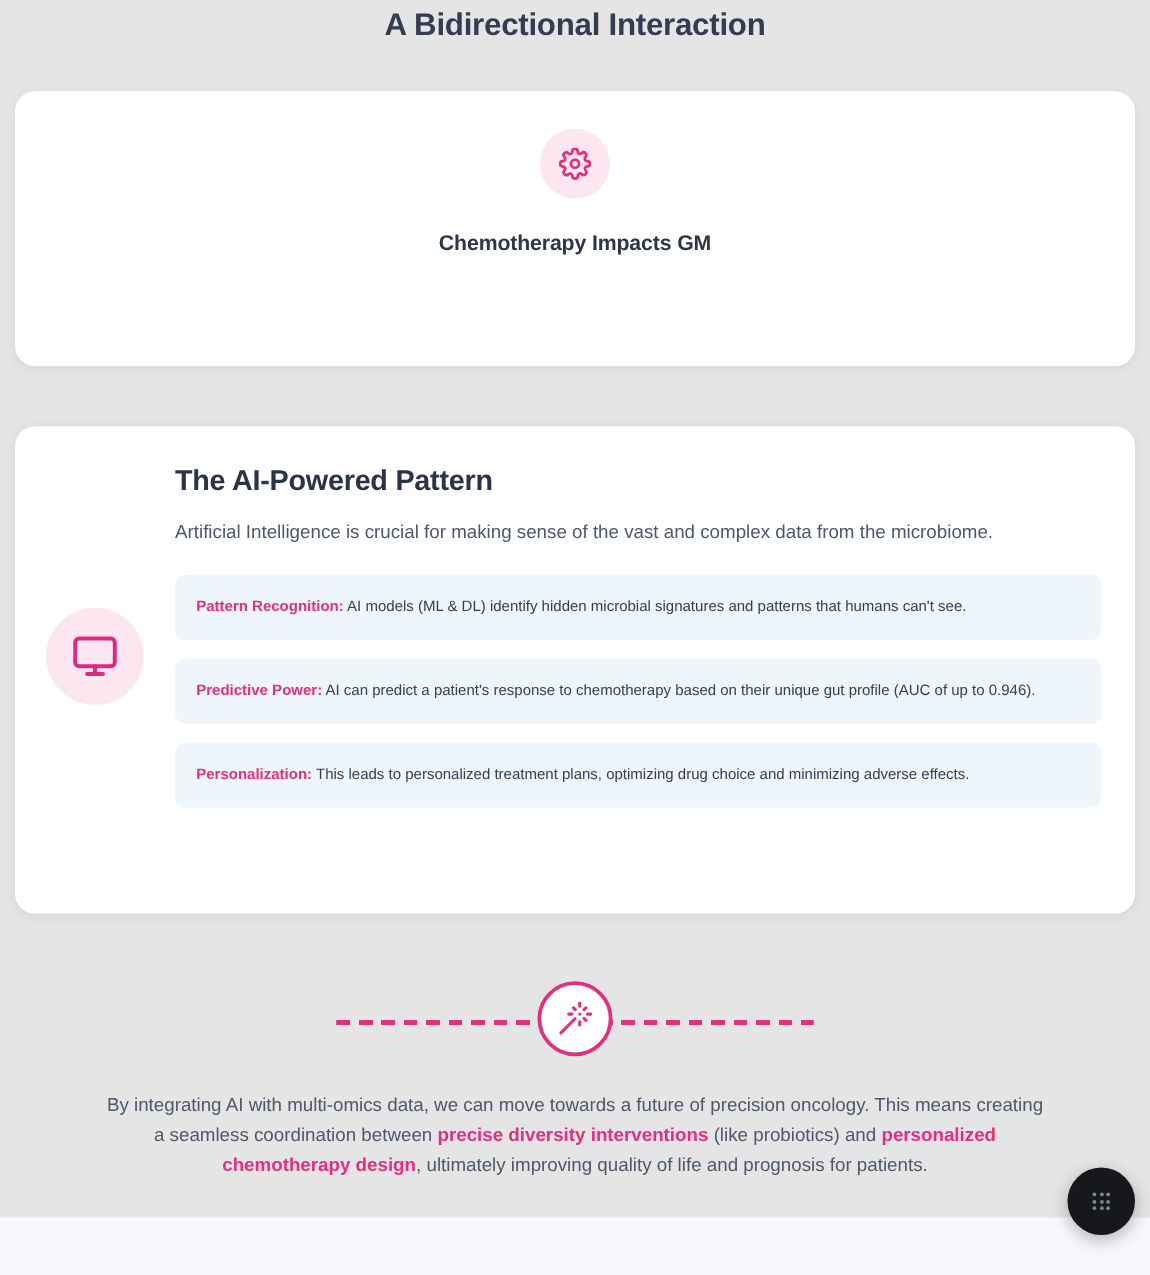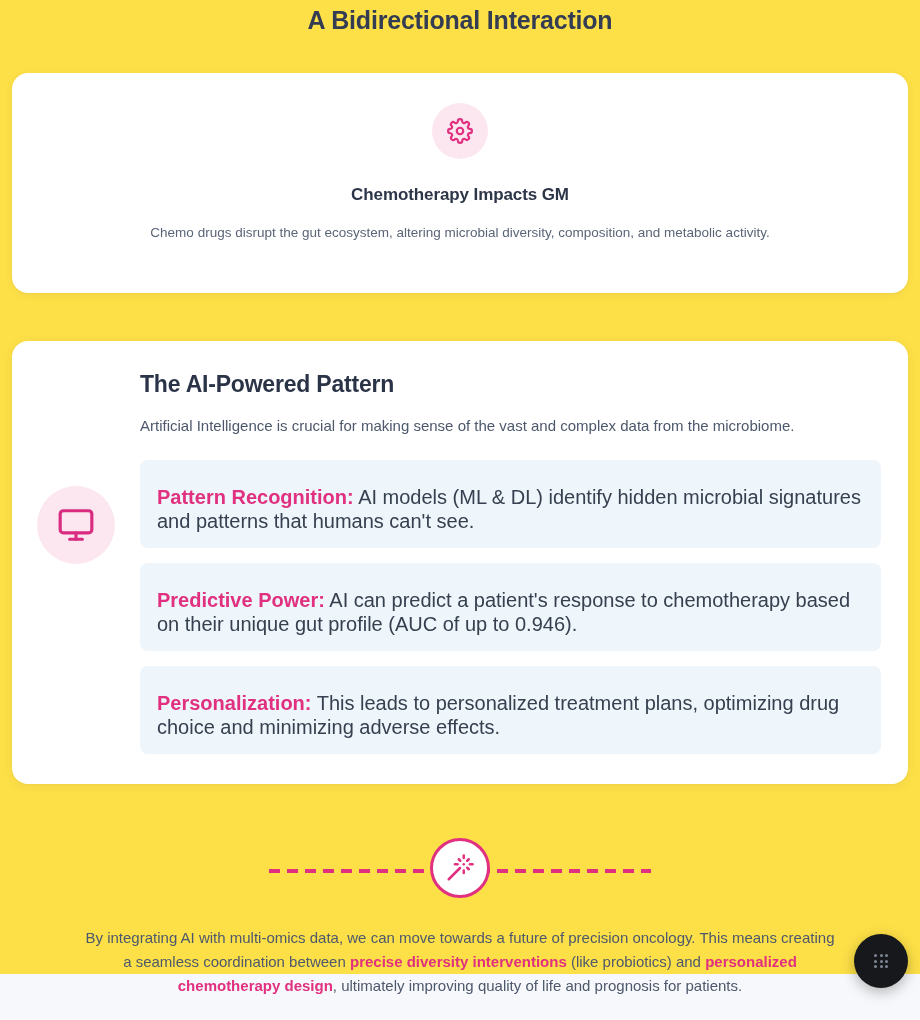--- a/index.html
+++ b/index.html
@@ -10,21 +10,21 @@
     background: #f7f8fb;
     font-family: "Liberation Sans", sans-serif;
     -webkit-font-smoothing: antialiased;
     overflow: hidden;
   }
 
   .page {
     position: relative;
     width: 920px;
     height: 974px;
-    background: #fde047;
+    background: #e5e5e5;
   }
 
   
   .section-title {
     text-align: center;
     font-size: 25px;
     font-weight: bold;
     color: #333c52;
     letter-spacing: -0.2px;
     padding-top: 6px;
@@ -112,23 +112,23 @@
     font-size: 15px;
     line-height: 24px;
     color: #4d586c;
     margin-bottom: 22px;
     max-width: 665px;
   }
 
   .bullet {
     background: #eef5fb;
     border-radius: 8px;
-    padding: 25px 17px 15px 17px;
+    padding: 13px 17px 15px 17px;
     margin-bottom: 15px;
-    font-size: 20px;
+    font-size: 12px;
     line-height: 24px;
     color: #36404f;
   }
   .bullet:last-child { margin-bottom: 0; }
   .bullet .lead {
     color: #e0307f;
     font-weight: bold;
   }
 
   
@@ -226,21 +226,20 @@
   <div class="cards-row">
 
     <div class="feature-card">
       <div class="icon-bubble">
         <svg width="26" height="26" viewBox="0 0 24 24" fill="none" stroke="#e0307f" stroke-width="2" stroke-linecap="round" stroke-linejoin="round">
           <circle cx="12" cy="12" r="3"></circle>
           <path d="M19.4 15a1.65 1.65 0 0 0 .33 1.82l.06.06a2 2 0 0 1-2.83 2.83l-.06-.06a1.65 1.65 0 0 0-1.82-.33 1.65 1.65 0 0 0-1 1.51V21a2 2 0 0 1-4 0v-.09A1.65 1.65 0 0 0 9 19.4a1.65 1.65 0 0 0-1.82.33l-.06.06a2 2 0 0 1-2.83-2.83l.06-.06a1.65 1.65 0 0 0 .33-1.82 1.65 1.65 0 0 0-1.51-1H3a2 2 0 0 1 0-4h.09A1.65 1.65 0 0 0 4.6 9a1.65 1.65 0 0 0-.33-1.82l-.06-.06a2 2 0 0 1 2.83-2.83l.06.06A1.65 1.65 0 0 0 9 4.6a1.65 1.65 0 0 0 1-1.51V3a2 2 0 0 1 4 0v.09a1.65 1.65 0 0 0 1 1.51 1.65 1.65 0 0 0 1.82-.33l.06-.06a2 2 0 0 1 2.83 2.83l-.06.06a1.65 1.65 0 0 0-.33 1.82V9a1.65 1.65 0 0 0 1.51 1H21a2 2 0 0 1 0 4h-.09a1.65 1.65 0 0 0-1.51 1z"></path>
         </svg>
       </div>
       <h3>Chemotherapy Impacts GM</h3>
-      <p>Chemo drugs disrupt the gut ecosystem, altering microbial diversity, composition, and metabolic activity.</p>
     </div>
 
 
   </div>
 
   <div class="solution-wrap">
 
     <div class="solution-icon">
       <svg width="38" height="38" viewBox="0 0 24 24" fill="none" stroke="#d92c81" stroke-width="2" stroke-linecap="round" stroke-linejoin="round">
         <rect x="2" y="3" width="20" height="14" rx="2" ry="2"></rect>

